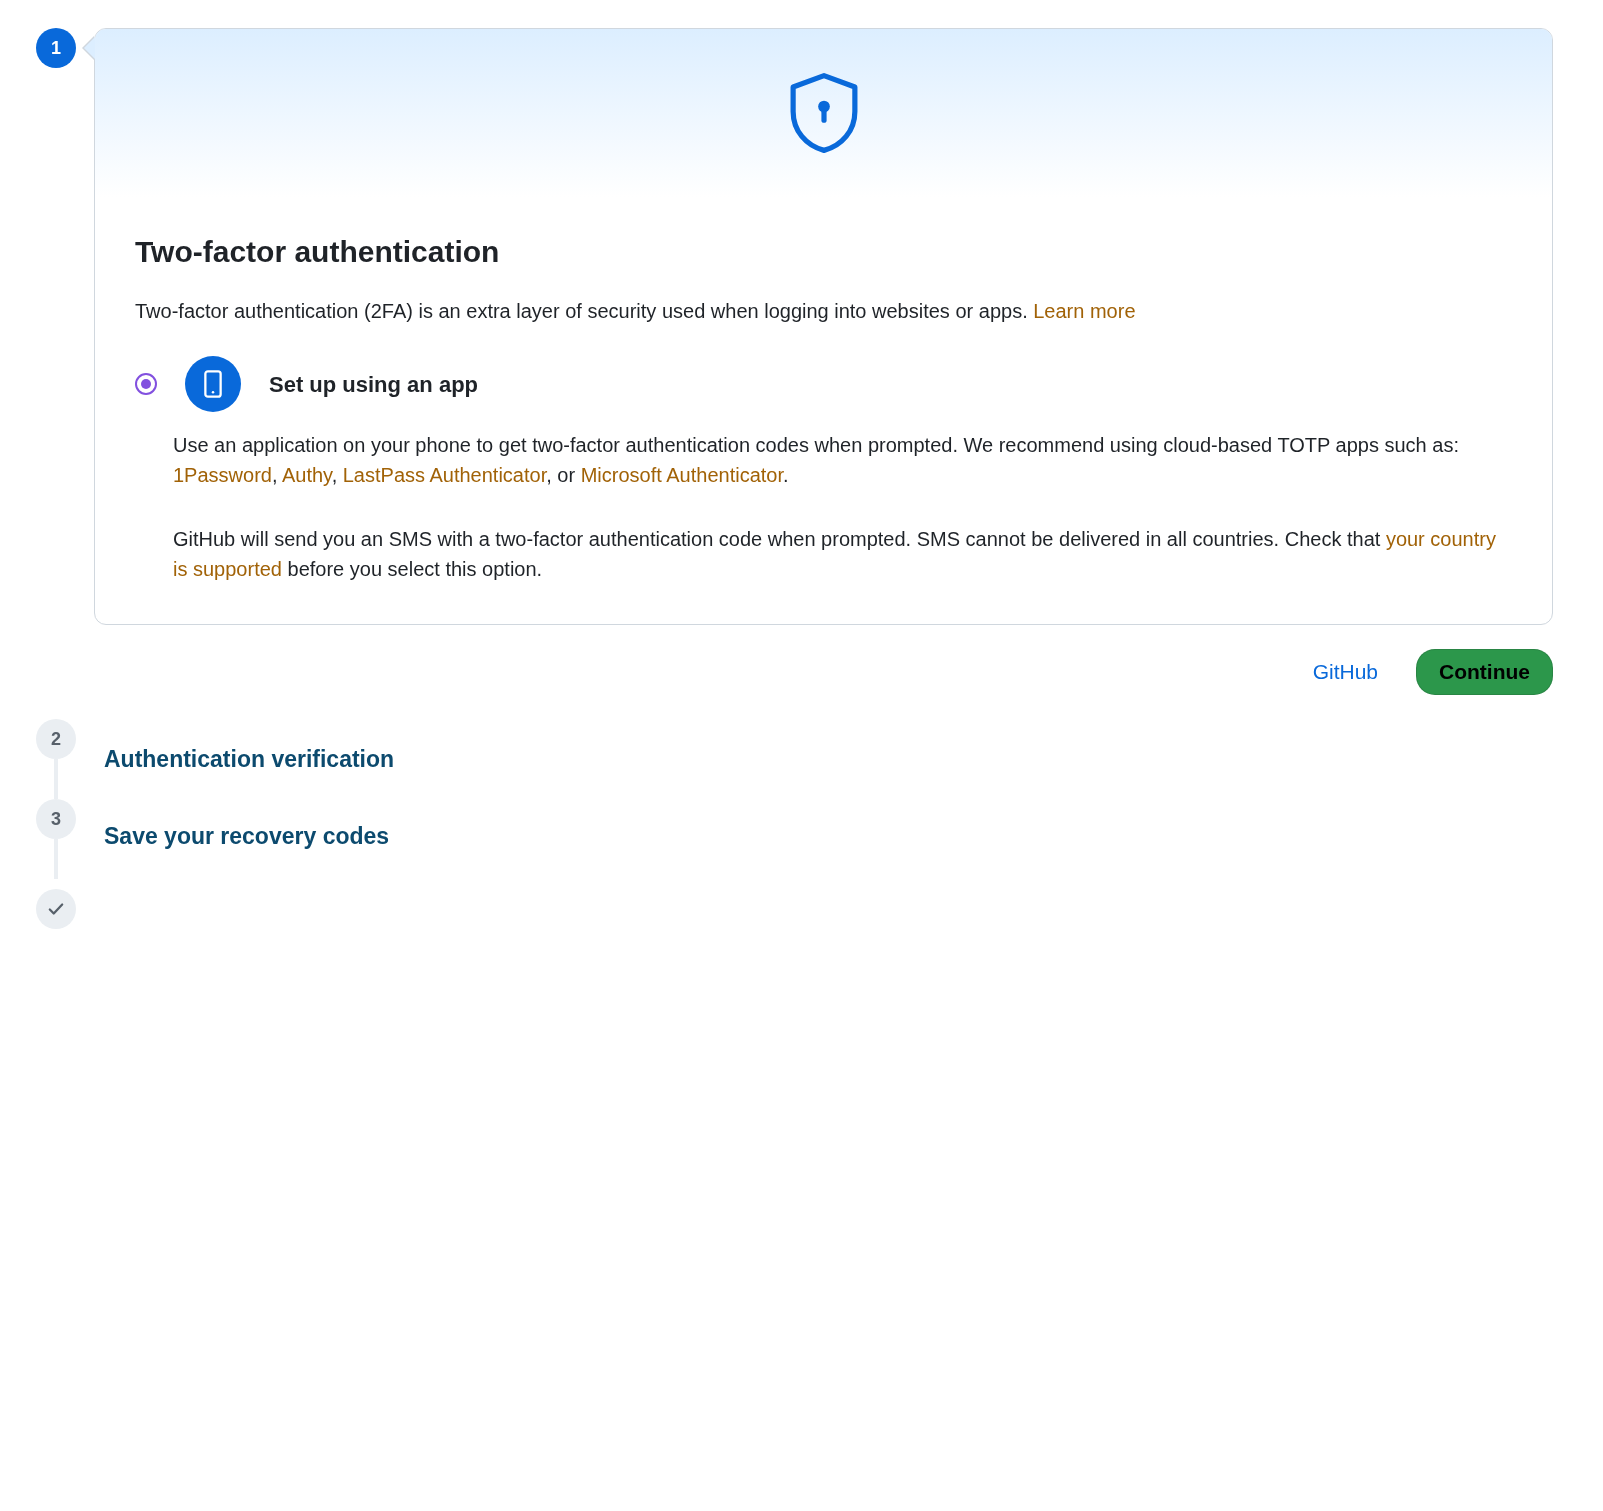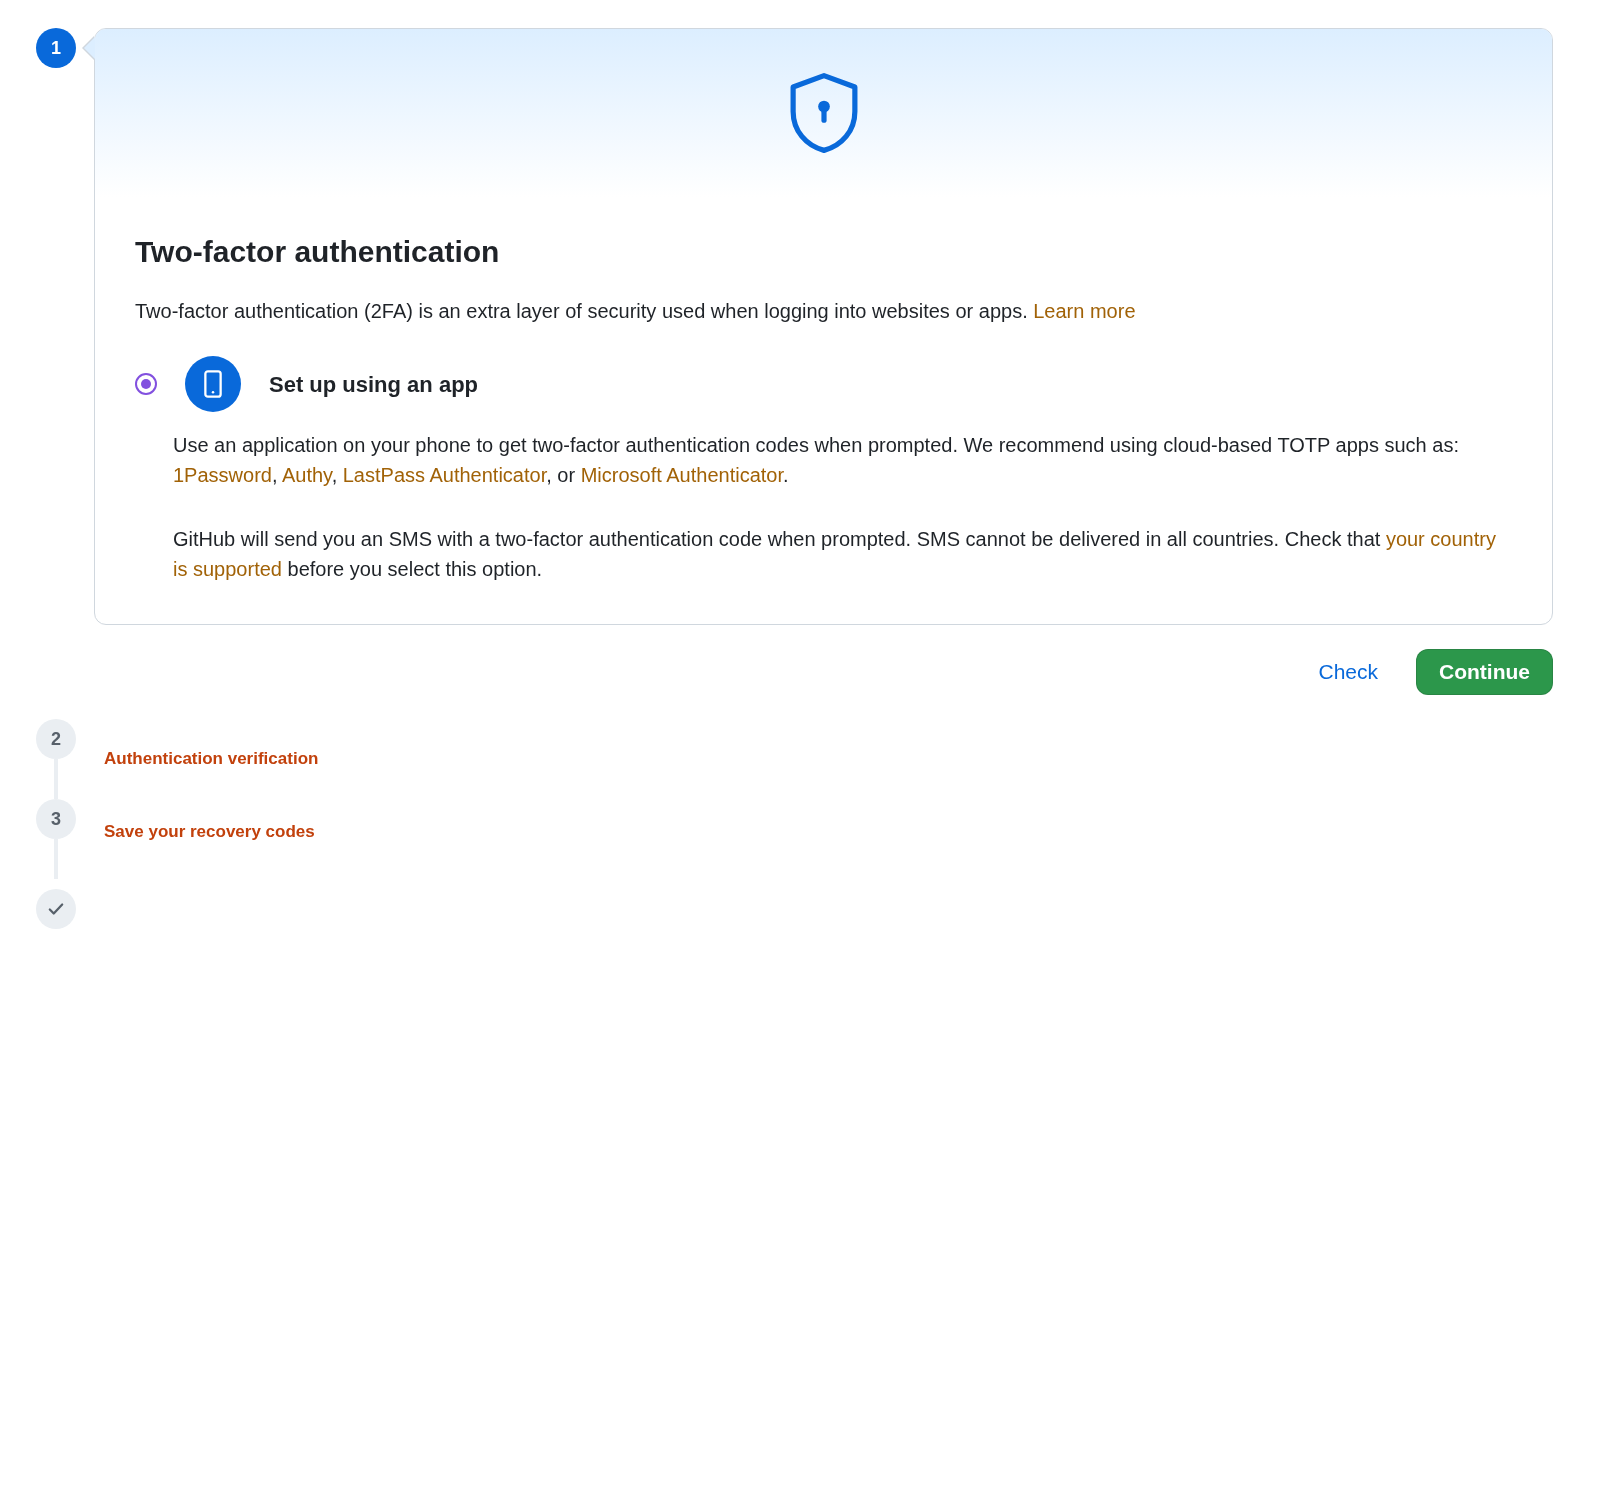--- a/index.html
+++ b/index.html
@@ -99,28 +99,28 @@
   .actions {
     display: flex; justify-content: flex-end; align-items:center;
     gap: 34px; margin-top: 24px; margin-bottom: 24px;
   }
   .btn-link {
     background: none; border: none; color: #0969da;
     font-size: 21px; font-weight: 500; cursor: pointer;
     padding: 8px 4px;
   }
   .btn-primary {
-    background: #2c974b; color: #ffffff; border: 1px solid rgba(27,31,36,.15);
-    border-radius: 12px; font-size: 21px; font-weight: 600;
+    background: #2c974b; color: #000000; border: 1px solid rgba(27,31,36,.15);
+    border-radius: 19px; font-size: 21px; font-weight: 600;
     padding: 10px 22px; cursor: pointer;
   }
 
   .future-step-row { display:flex; align-items:center; min-height: 60px;}
   .future-title {
-    font-size: 17px; font-weight: 700; color: #c2410c;
+    font-size: 23px; font-weight: 700; color: #0c4a6e;
     padding-left: 10px;
   }
   .short-line { width:4px; background:#eaeef2; height:40px; }
 
   svg { display:block; }
 </style>
 </head>
 <body>
 
 <div class="wizard">
@@ -168,21 +168,21 @@
           <div class="option">
             <p class="opt-desc">
               <span>GitHub will send you an SMS with a two-factor authentication code when prompted. SMS cannot be delivered in all countries. Check that </span><a href="#" class="link">your country is supported</a><span> before you select this option.</span>
             </p>
           </div>
 
         </div>
       </div>
 
       <div class="actions">
-        <button class="btn-link">Check</button>
+        <button class="btn-link">GitHub</button>
         <button class="btn-primary">Continue</button>
       </div>
 
     </div>
   </div>
 
   <div class="step-row future-step-row">
     <div class="step-col-left">
       <div class="step-circle pending">2</div>
       <div class="short-line"></div>

